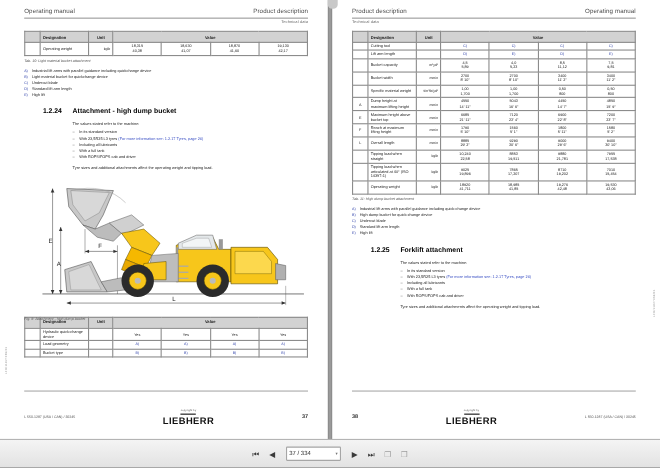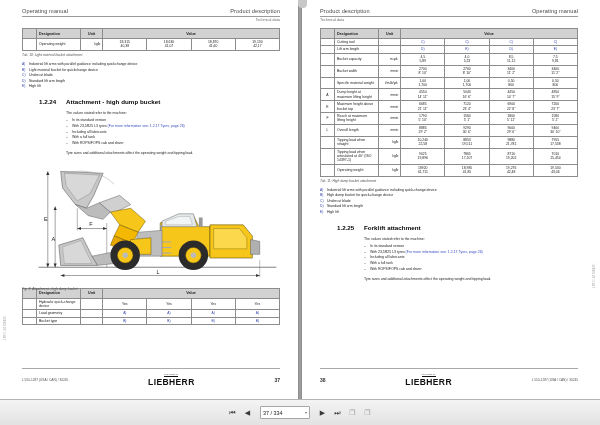--- a/index.html
+++ b/index.html
@@ -189,21 +189,21 @@
     margin-top: 1px;
   }
 
   
   .pfooter {
     position: absolute;
     left: 22px;
     right: 18px;
     bottom: 14px;
     border-top: 0.6px solid #aaa;
-    padding-top: 4px;
+    padding-top: 16px;
     display: flex;
     align-items: center;
     justify-content: space-between;
     font-size: 3.2px;
     color: #555;
   }
   .page.right .pfooter { left: 18px; right: 22px; }
   .logo-wrap { text-align: center; line-height: 1; }
   .logo-top {
     font-size: 2.2px;

